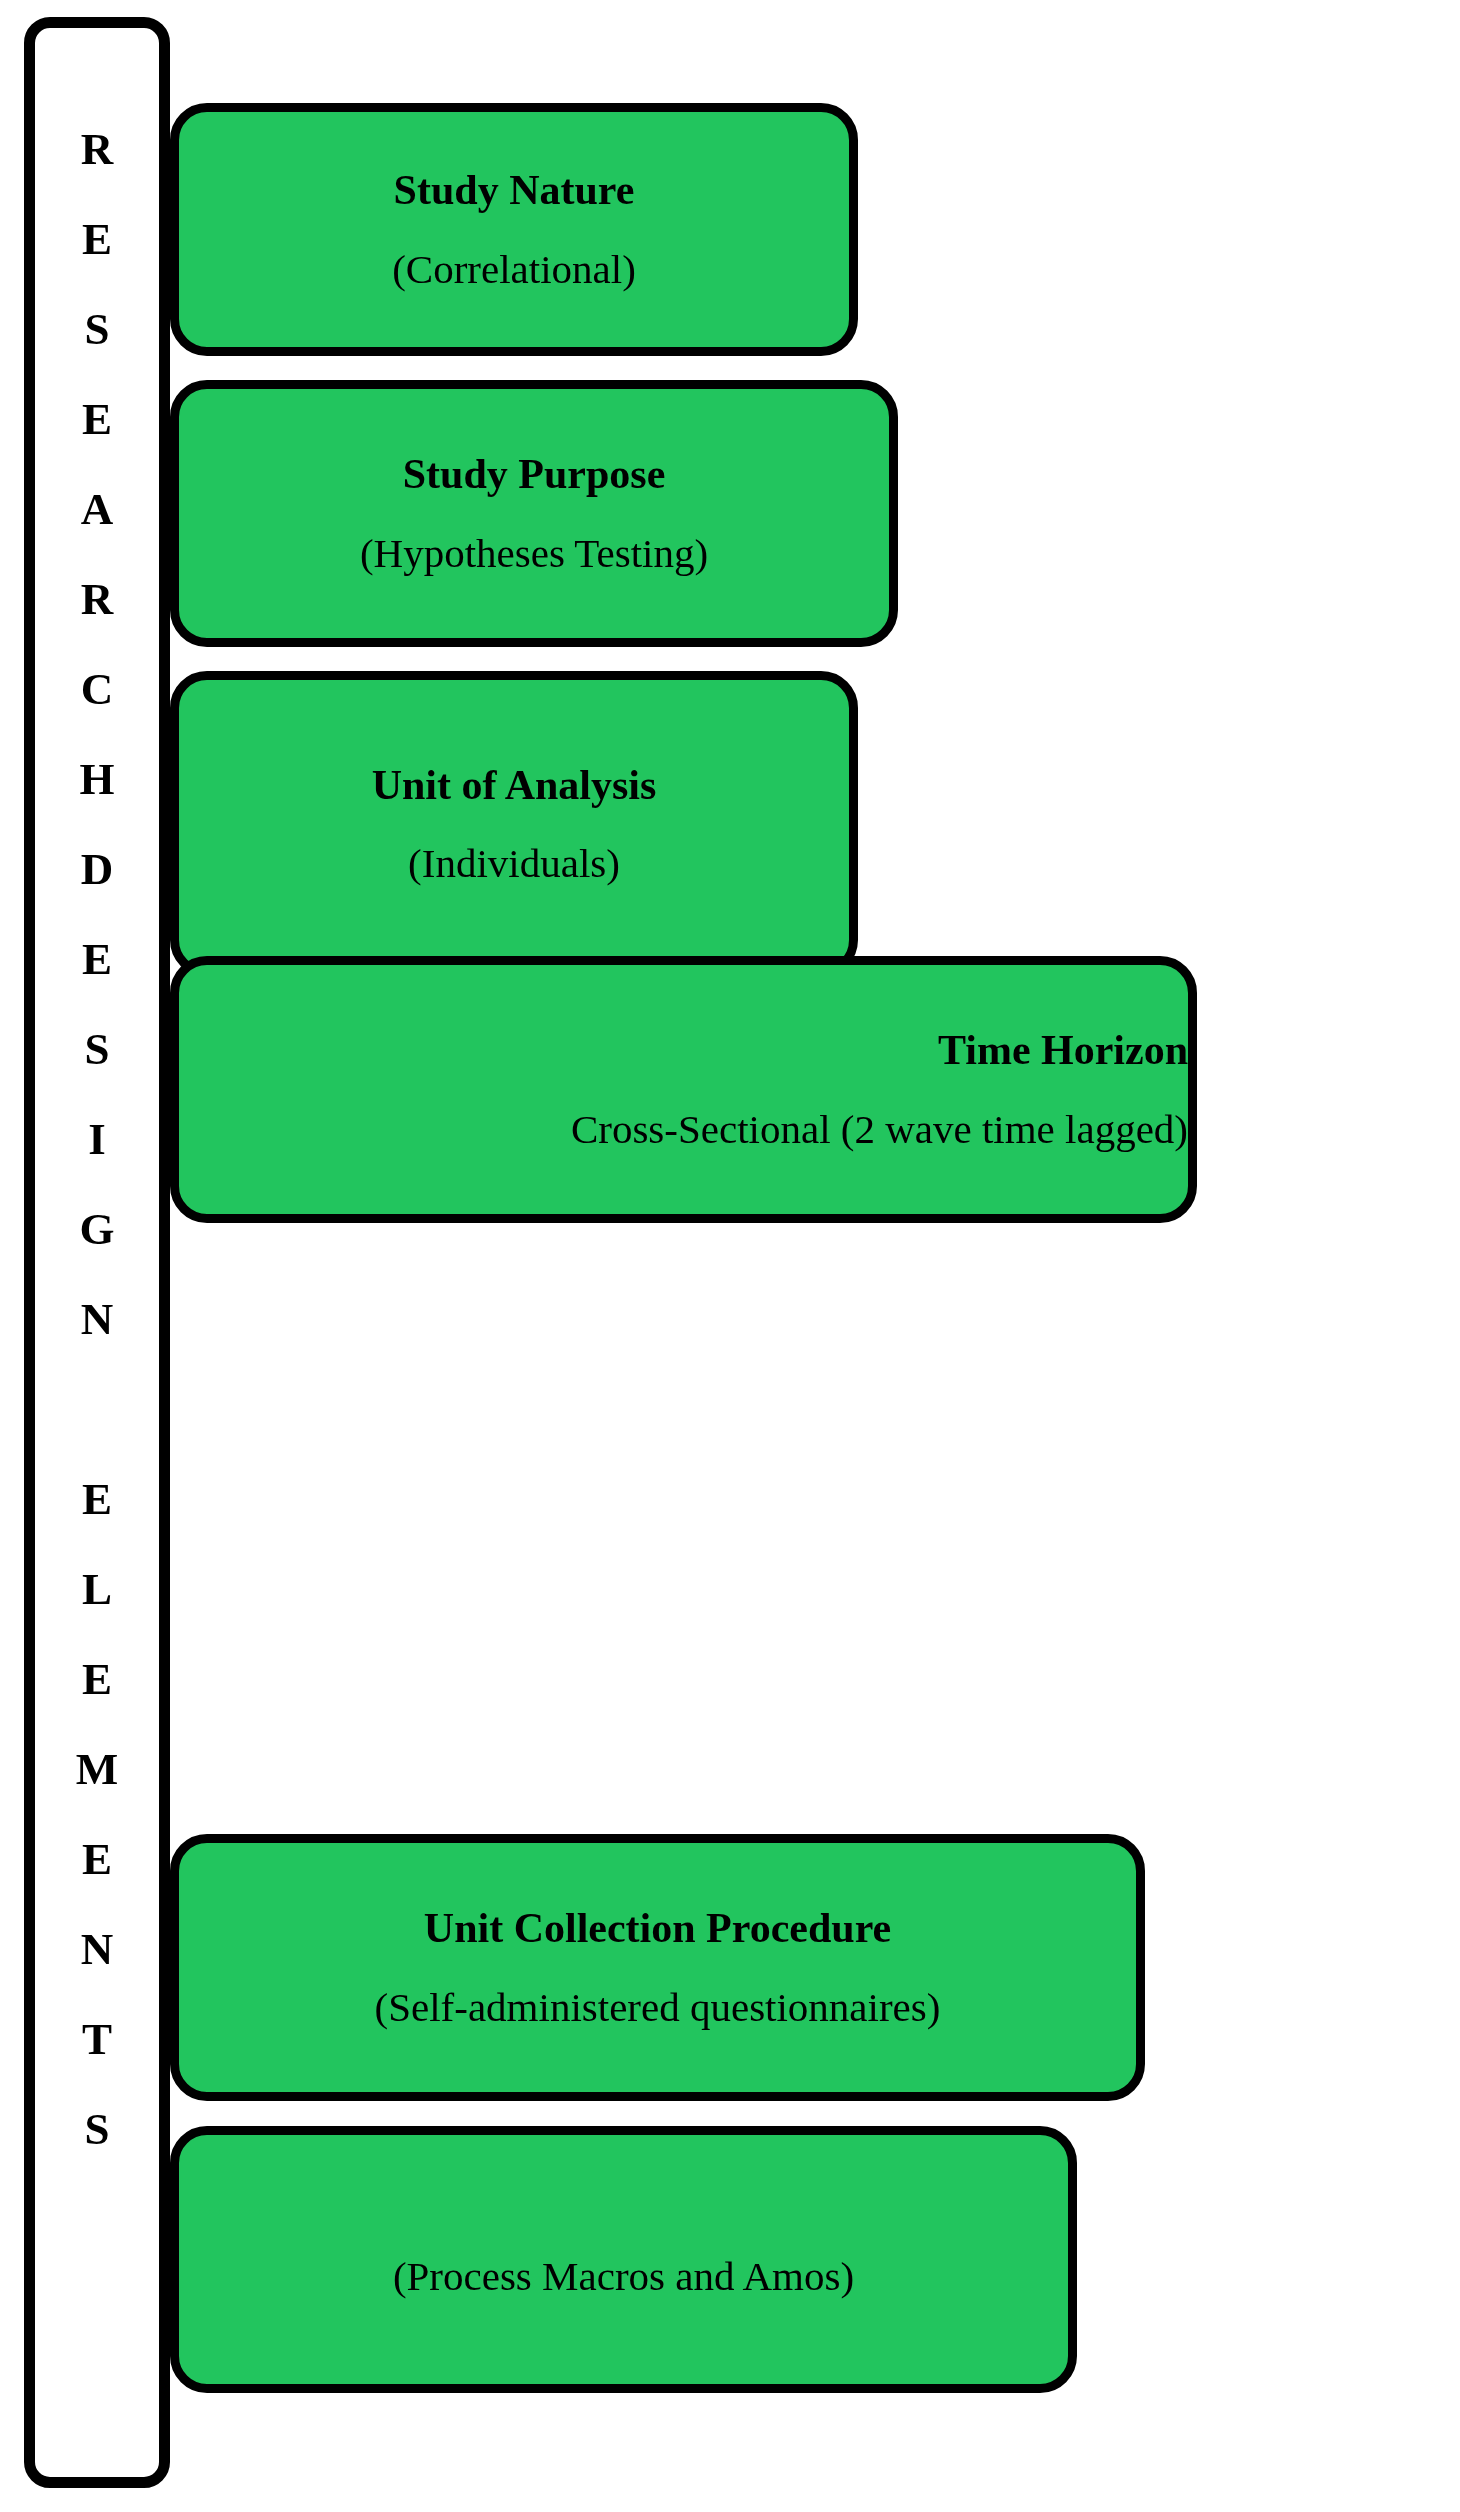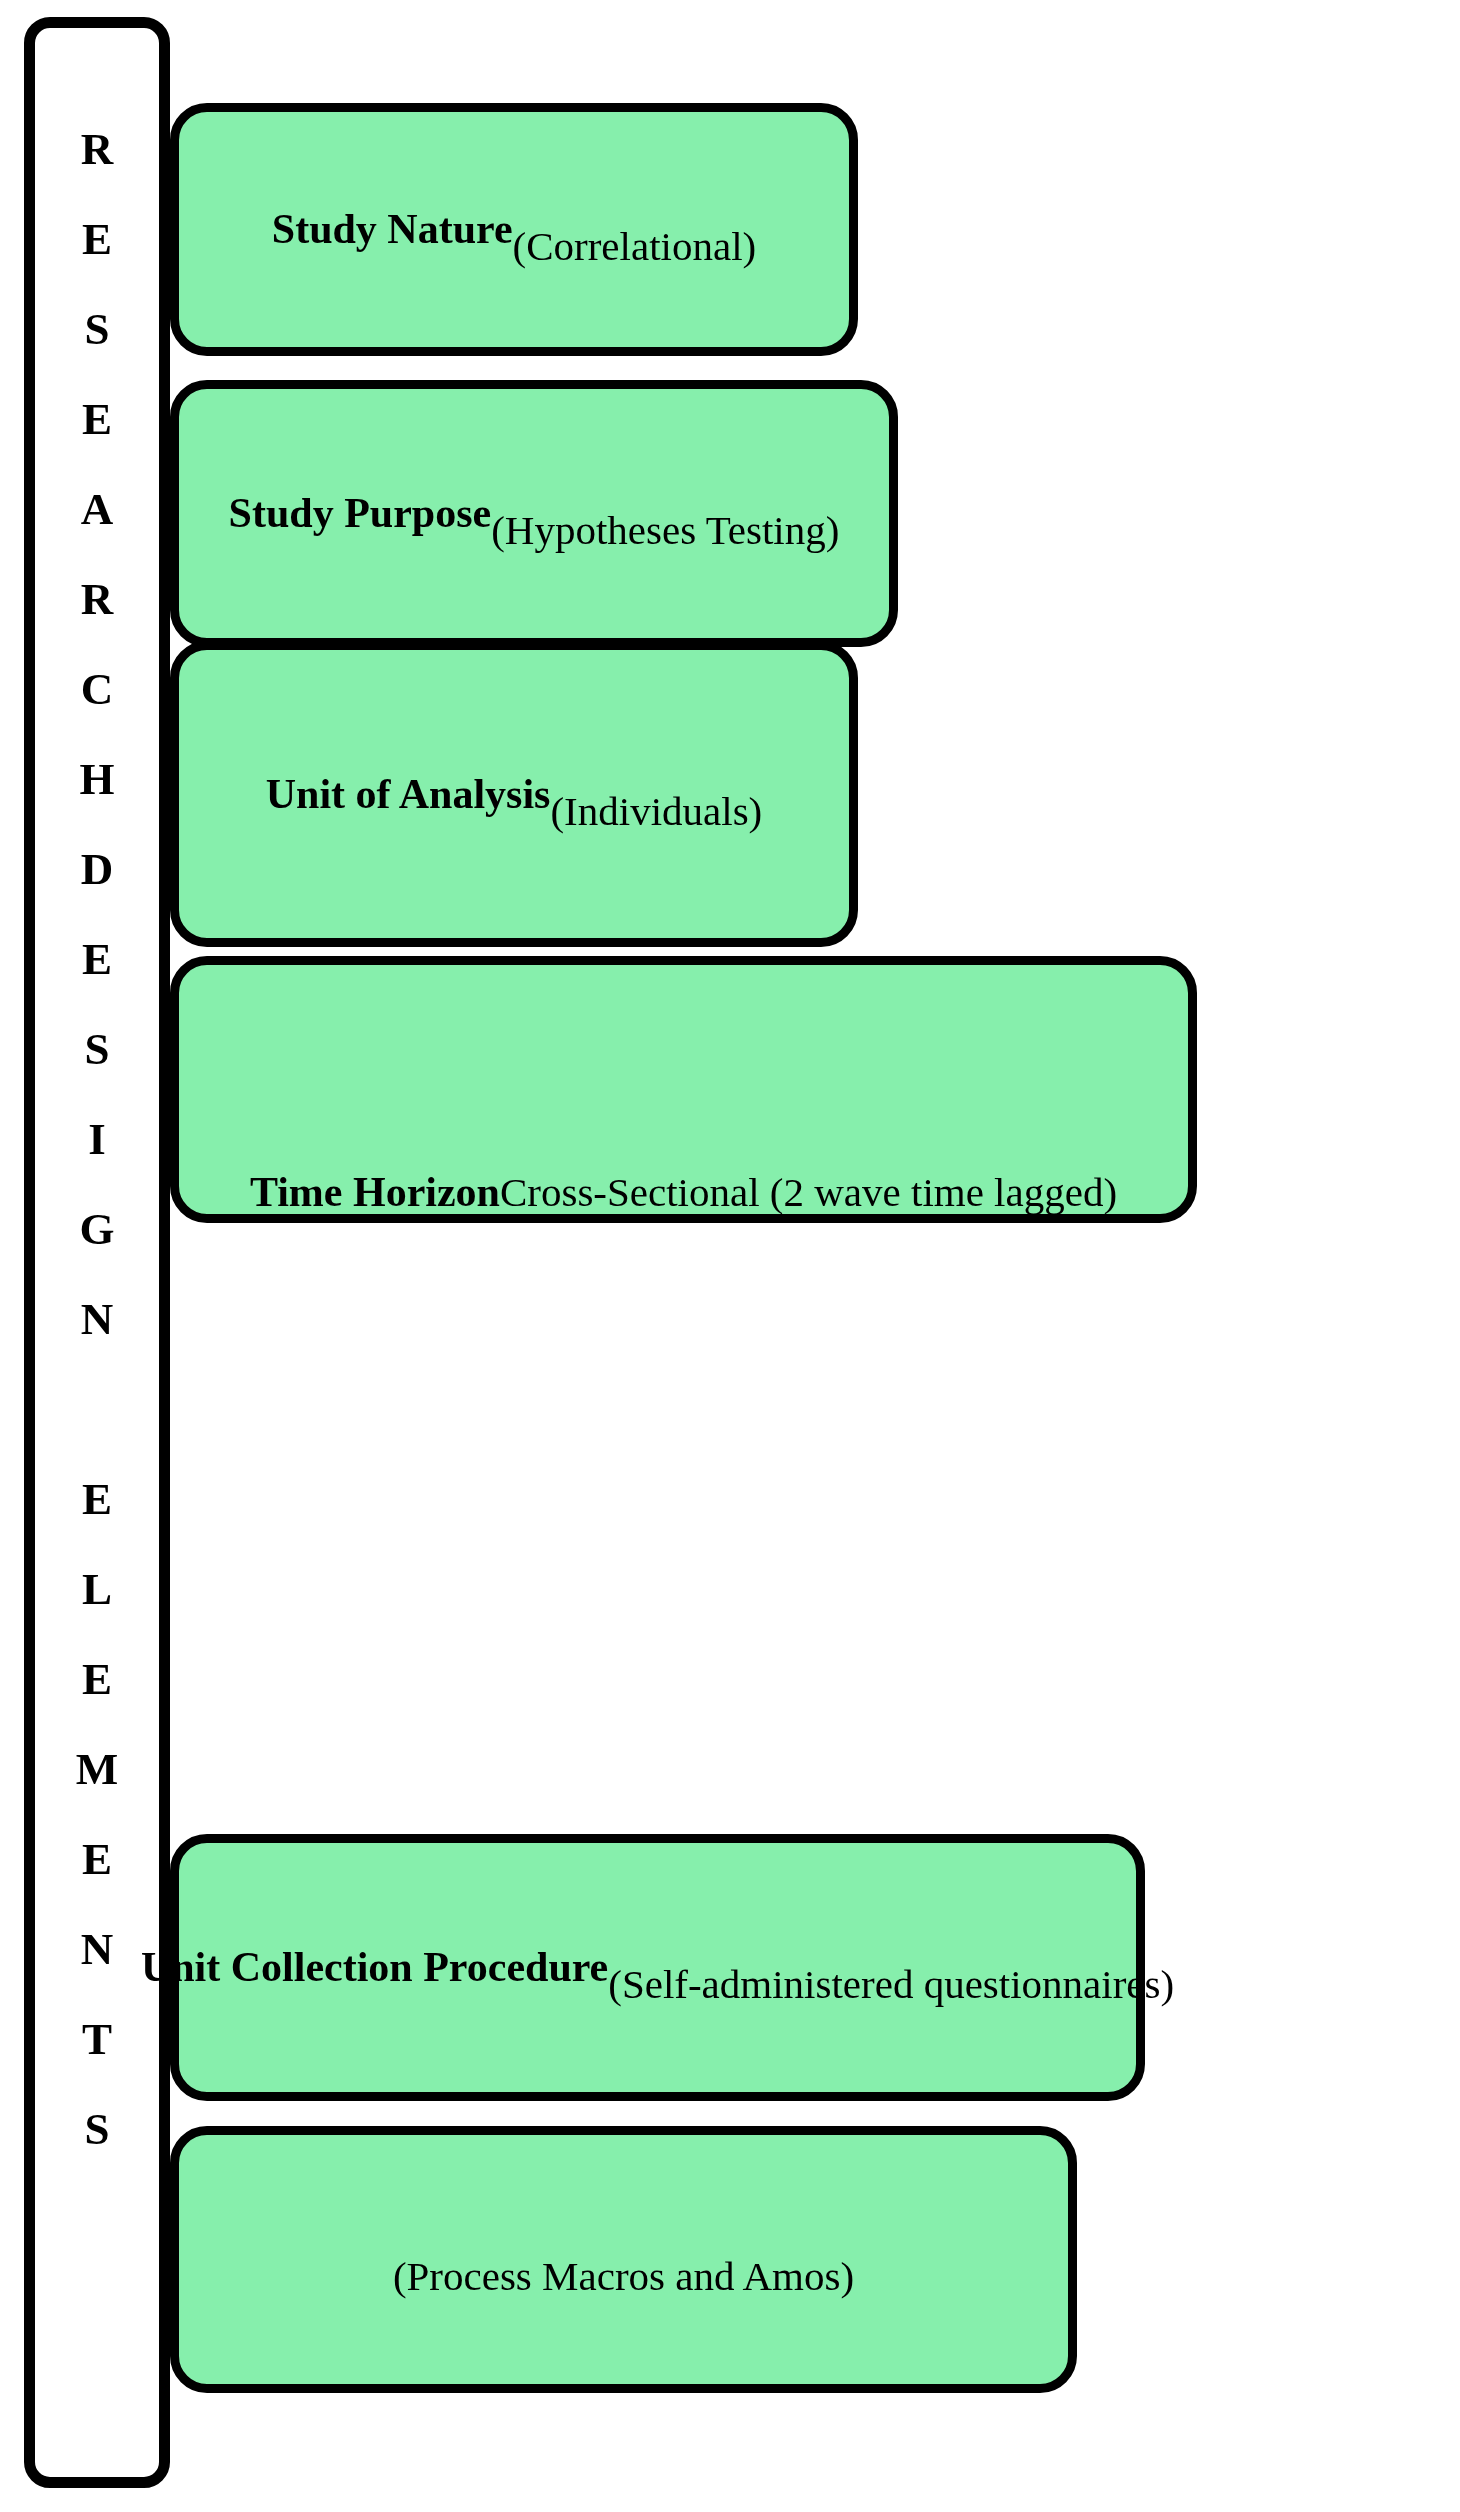--- a/index.html
+++ b/index.html
@@ -64,24 +64,24 @@
     visibility: hidden;
   }
 
   
   .node {
     position: absolute;
     left: 170px;
     border: 9.5px solid #000000;
     border-radius: 37px;
     box-sizing: border-box;
-    background: #86efac;
+    background: #22c55e;
     z-index: 2;
     display: flex;
-    flex-direction: row;
+    flex-direction: column;
     align-items: center;
     justify-content: center;
   }
   .node-title {
     font-weight: bold;
     font-size: 42px;
     line-height: 1.05;
     text-align: center;
     white-space: nowrap;
   }
@@ -90,21 +90,21 @@
     font-size: 41px;
     line-height: 1.05;
     text-align: center;
     white-space: nowrap;
     margin-top: 35px;
   }
 
   
   #node-0 { top: 103px;  width: 688px; height: 253px; }
   #node-1 { top: 380px;  width: 728px; height: 267px; }
-  #node-2 { top: 641px;  width: 688px; height: 306px; justify-content: center; }
+  #node-2 { top: 671px;  width: 688px; height: 306px; justify-content: center; }
   #node-3 { top: 956px; width: 1027px; height: 267px; align-items: flex-end; }
   #node-4 { top: 1247px; width: 1193px; height: 272px; }
   #node-5 { top: 1544px; width: 825px; height: 267px; }
   #node-6 { top: 1834px; width: 975px; height: 267px; }
   #node-7 { top: 2126px; width: 907px; height: 267px; }
 </style>
 </head>
 <body>
 
 <div id="diagram">

